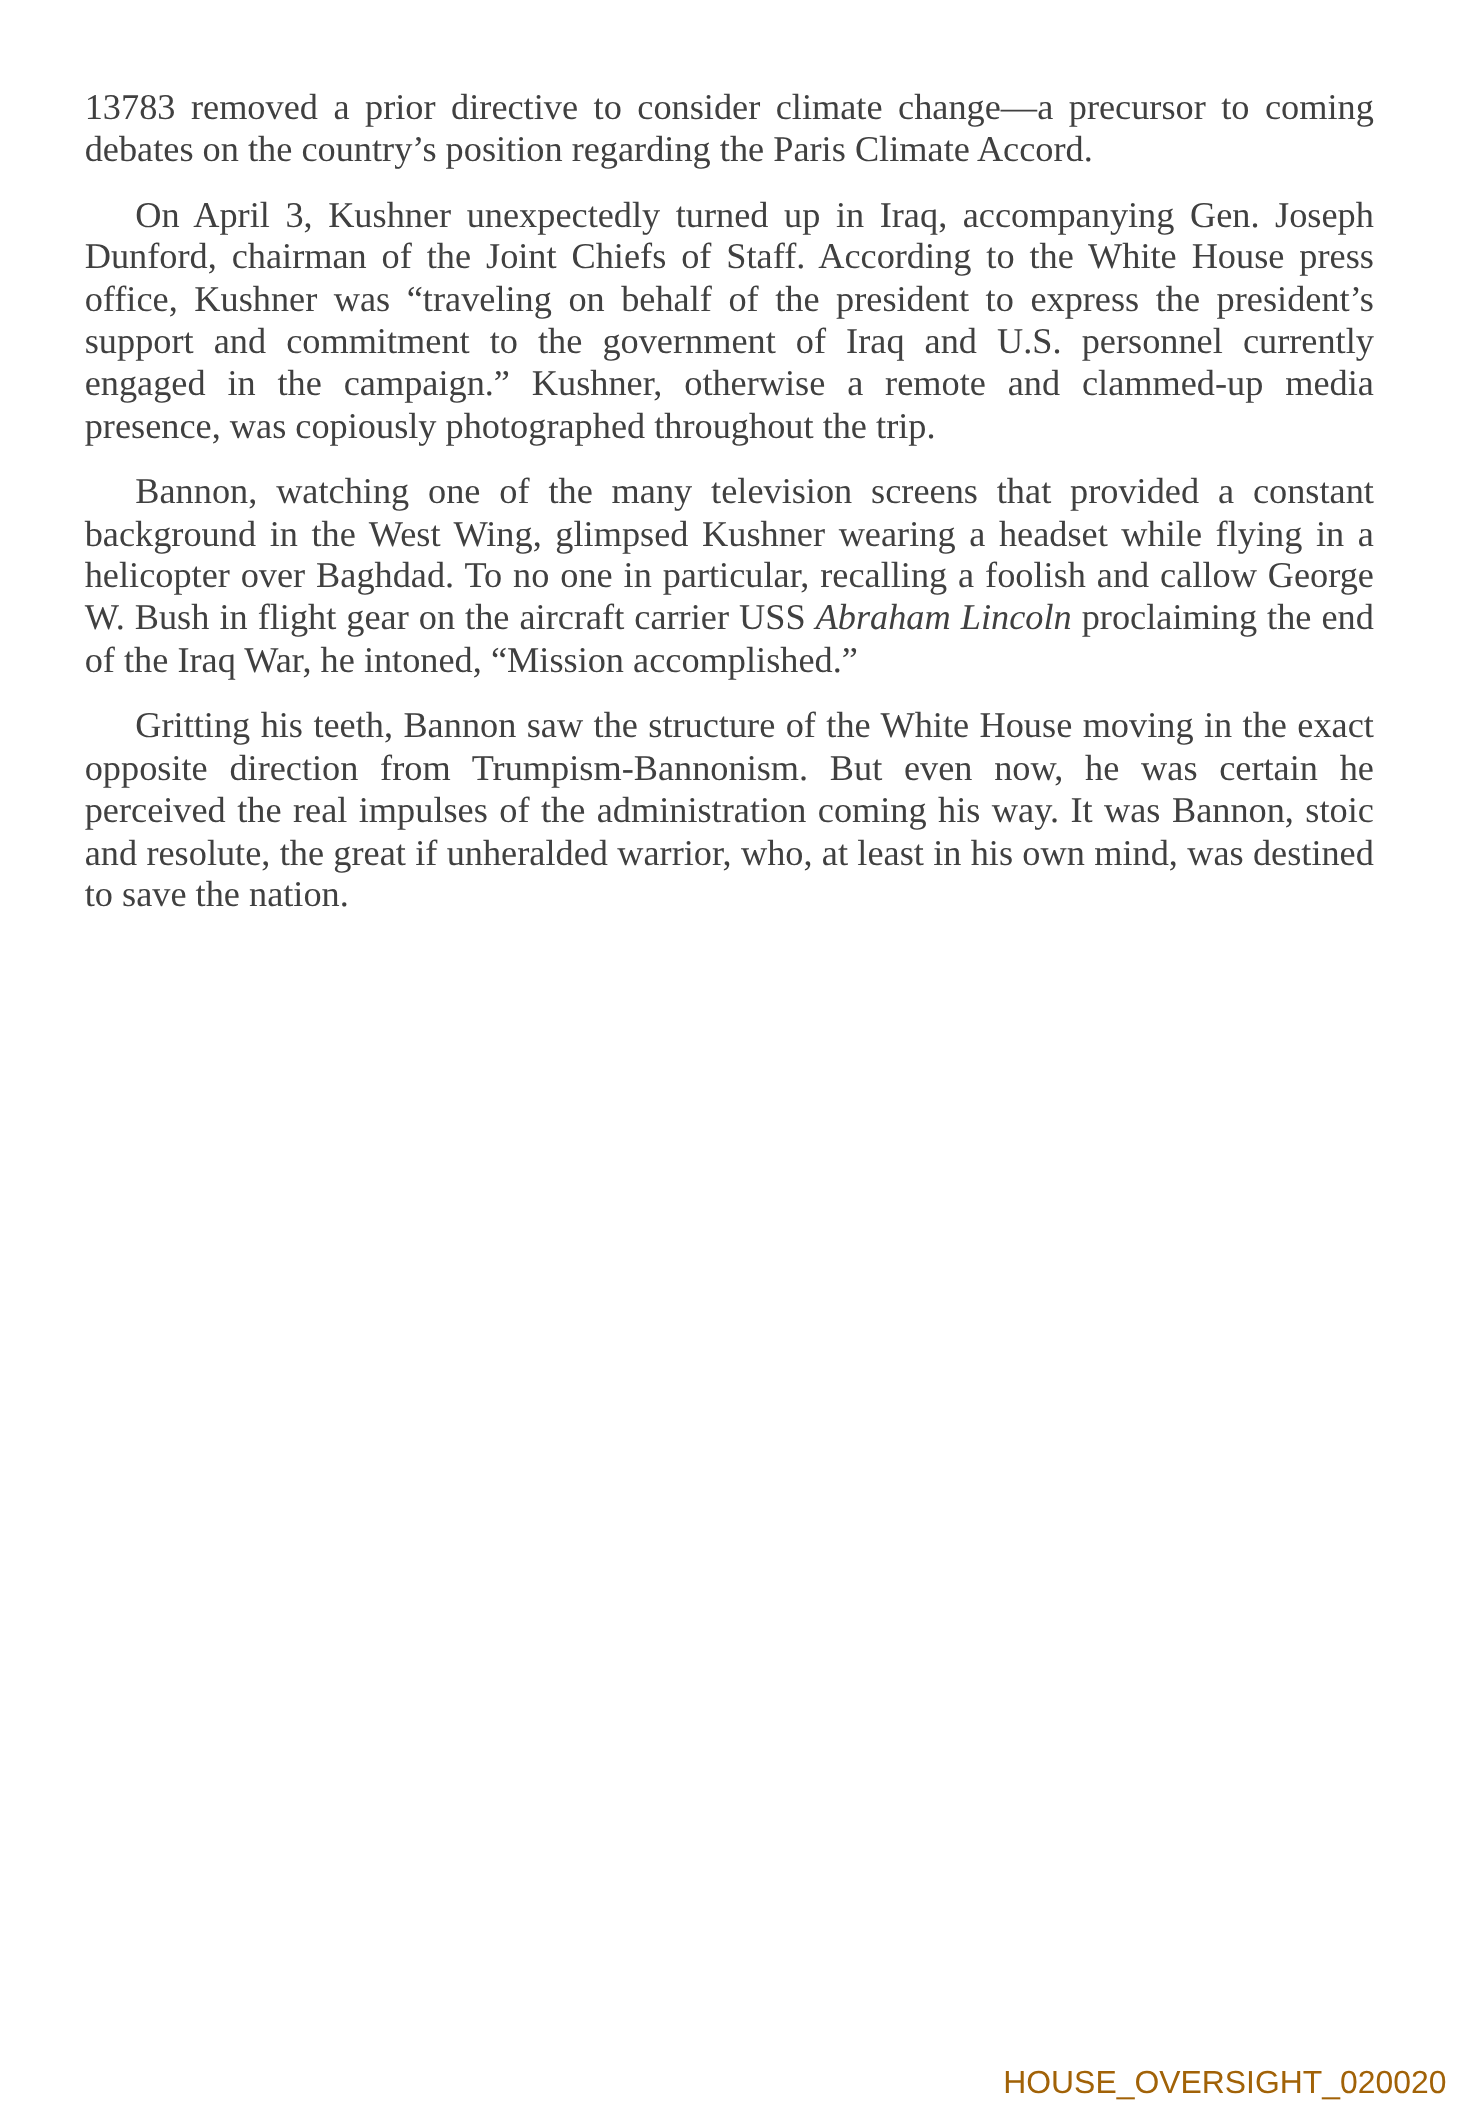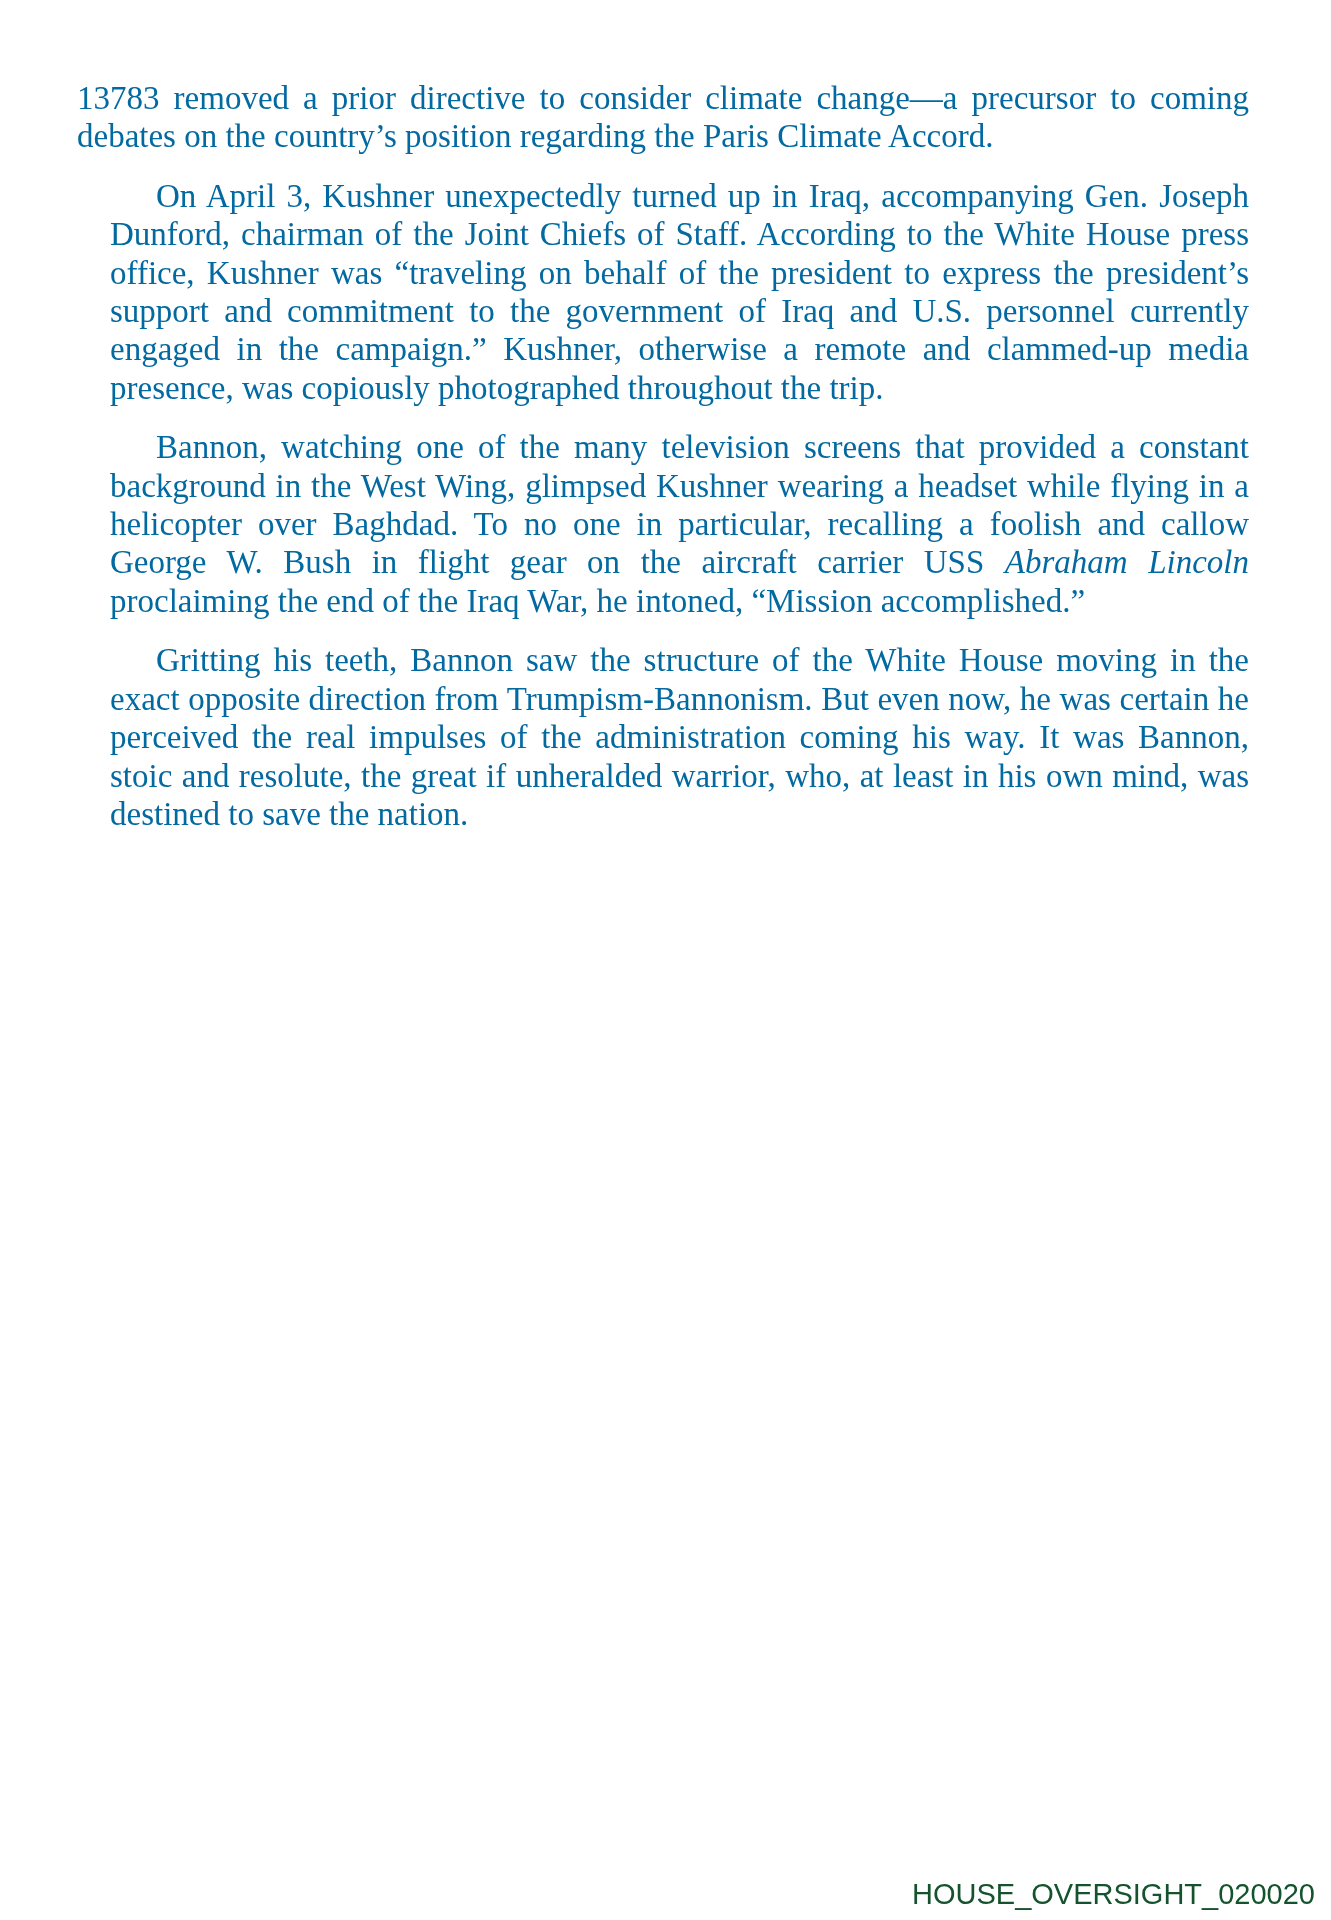--- a/index.html
+++ b/index.html
@@ -15,42 +15,41 @@
     overflow: hidden;
     font-family: "Liberation Serif", serif;
   }
   .body-text {
     position: absolute;
     left: 77px;
     top: 79px;
     width: 1172px;
     font-size: 33px;
     line-height: 38.4px;
-    color: #0369a1;
+    color: #404040;
     text-align: justify;
     text-justify: inter-word;
   }
   .body-text p {
     margin: 0 0 21px 0;
     padding: 0;
   }
   .body-text p.indent {
     text-indent: 46px;
-    margin-left: 33px;
   }
   .body-text em {
   }
   .bates-stamp {
     position: absolute;
     top: 1879px;
     right: 16px;
     font-family: "Liberation Sans", sans-serif;
     font-size: 29px;
     line-height: 30px;
-    color: #14532d;
+    color: #a16207;
     white-space: nowrap;
   }
 </style>
 </head>
 <body>
 
 <div class="page">
   <div class="body-text">
       <p><span>13783 removed a prior directive to consider climate change—a precursor to coming debates on the country’s position regarding the Paris Climate Accord.</span></p>
       <p class="indent"><span>On April 3, Kushner unexpectedly turned up in Iraq, accompanying Gen. Joseph Dunford, chairman of the Joint Chiefs of Staff. According to the White House press office, Kushner was “traveling on behalf of the president to express the president’s support and commitment to the government of Iraq and U.S. personnel currently engaged in the campaign.” Kushner, otherwise a remote and clammed-up media presence, was copiously photographed throughout the trip.</span></p>

